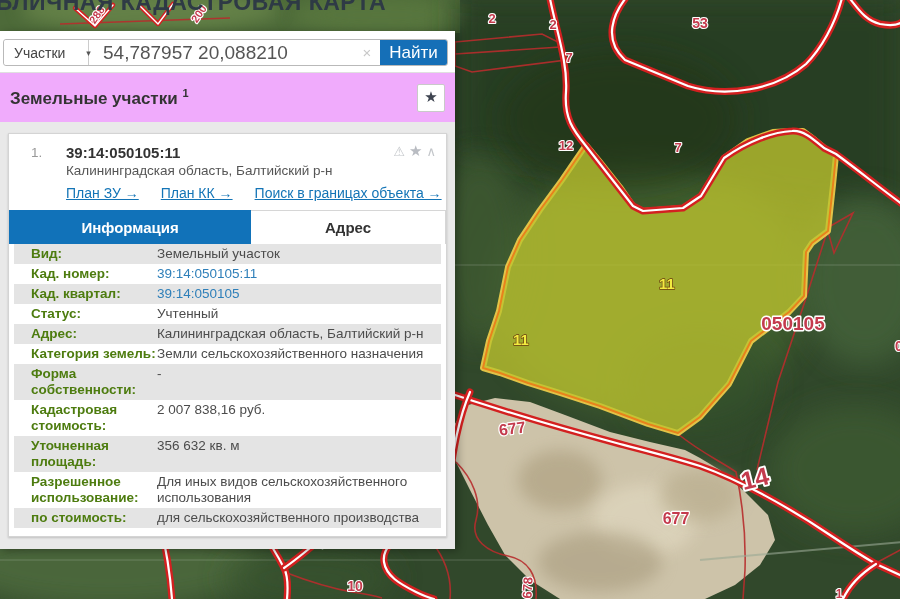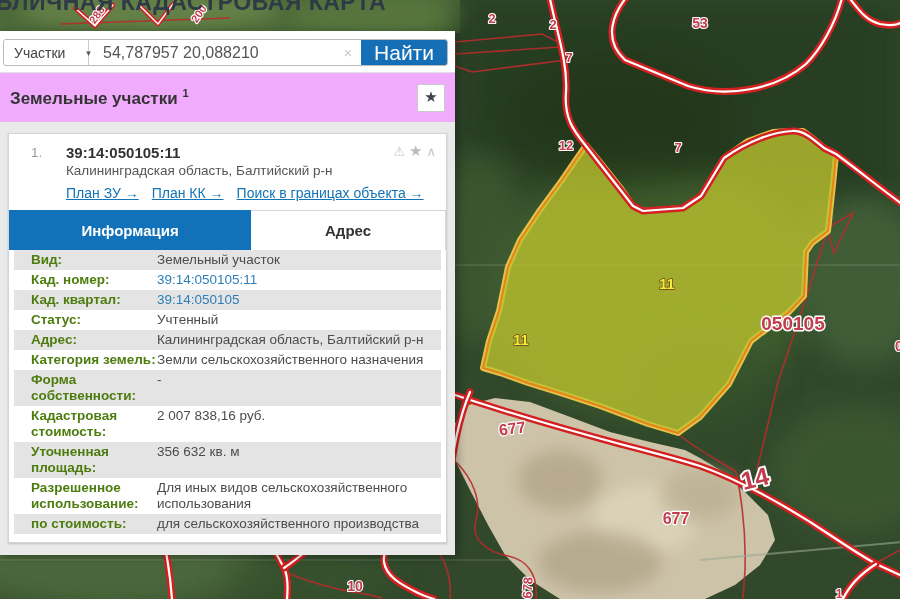--- a/index.html
+++ b/index.html
@@ -28,43 +28,43 @@
   .panel{
     position:absolute;left:0;top:31px;width:455px;z-index:3;
     box-shadow:3px 2px 8px rgba(0,0,0,.3);
   }
   .search-row{background:#fff;border-bottom:1px solid #e0e0e0;padding:8px 7px 6px 3px;}
   .search-group{display:flex;align-items:stretch;height:25px;border:1px solid #b9b9b9;border-radius:3px;background:#fff;}
   .dropdown{display:flex;align-items:center;gap:21px;width:85px;border:0;border-right:1px solid #ccc;
     background:#fff;font-size:14px;color:#444;padding:0 0 0 10px;cursor:pointer;border-radius:3px 0 0 3px;
     font-family:inherit;}
   .dropdown .caret{font-size:9px;color:#555;}
-  .search-input{flex:1;border:0;outline:none;font-size:16px;color:#555;padding:0 0 0 14px;background:transparent;font-family:inherit;min-width:0;}
+  .search-input{flex:1;border:0;outline:none;font-size:19px;color:#555;padding:0 0 0 14px;background:transparent;font-family:inherit;min-width:0;}
   .clear-x{width:26px;display:flex;align-items:center;justify-content:center;color:#c8c8c8;font-size:15px;cursor:pointer;}
-  .find-btn{width:86px;background:#156fb7;color:#fff;border:0;font-size:21px;cursor:pointer;border-radius:0 2px 2px 0;font-family:inherit;}
+  .find-btn{width:67px;background:#156fb7;color:#fff;border:0;font-size:17px;cursor:pointer;border-radius:0 2px 2px 0;font-family:inherit;}
   .results-header{background:#f0abfc;height:49px;display:flex;align-items:center;justify-content:space-between;padding:0 10px;}
   .rh-title{font-size:17px;font-weight:bold;color:#333;}
   .rh-title sup{font-size:11px;}
   .star-btn{width:28px;height:28px;background:#fff;border:1px solid #c9c9c9;border-radius:2px;
     color:#3e4450;font-size:15px;line-height:1;cursor:pointer;display:flex;align-items:center;justify-content:center;
     font-family:"DejaVu Sans",sans-serif;}
   .panel-body{background:#e9e9e9;padding:11px 8px 12px 8px;}
   .card{background:#fff;border:1px solid #d4d4d4;box-shadow:0 1px 2px rgba(0,0,0,.18);}
   .card-head{position:relative;padding:10px 8px 4px 8px;}
   .idx{position:absolute;left:22px;top:11px;font-size:13.5px;color:#999;}
   .head-main{margin-left:49px;}
   .cadnum{font-size:15px;font-weight:bold;color:#333;line-height:17px;}
   .addr{font-size:13.5px;color:#555;margin-top:2px;line-height:16px;}
-  .links{margin-top:6px;display:flex;gap:13px;}
+  .links{margin-top:6px;display:flex;gap:22px;}
   .links a{font-size:14px;color:#1374b6;text-decoration:underline;white-space:nowrap;}
   .head-icons{position:absolute;right:10px;top:10px;display:flex;gap:4px;align-items:center;
     font-family:"DejaVu Sans",sans-serif;}
   .head-icons span{font-size:13px;color:#c3c6ca;cursor:pointer;line-height:1;}
   .head-icons .st{font-size:15px;color:#b9bcc2;}
-  .tabs{display:flex;height:40px;margin-top:5px;}
+  .tabs{display:flex;height:34px;margin-top:5px;}
   .tab{display:flex;align-items:center;justify-content:center;font-size:15px;font-weight:bold;cursor:pointer;}
   .tab.active{flex:0 0 55.4%;background:#1172b9;color:#fff;}
   .tab.inactive{flex:1;background:#fff;color:#333;border-top:1px solid #d6d6d6;border-right:1px solid #d6d6d6;}
   .info-table{margin:0 5px;padding-bottom:8px;}
   .irow{display:flex;padding:2px 0;font-size:13.5px;line-height:16px;}
   .irow.gray{background:#e4e4e4;}
   .ilabel{flex:0 0 126px;padding-left:17px;font-weight:bold;color:#4d7c0f;}
   .ivalue{flex:1;color:#4c4c4c;padding-right:13px;}
   .ivalue.link{color:#2e7fb9;cursor:pointer;}
 </style>

